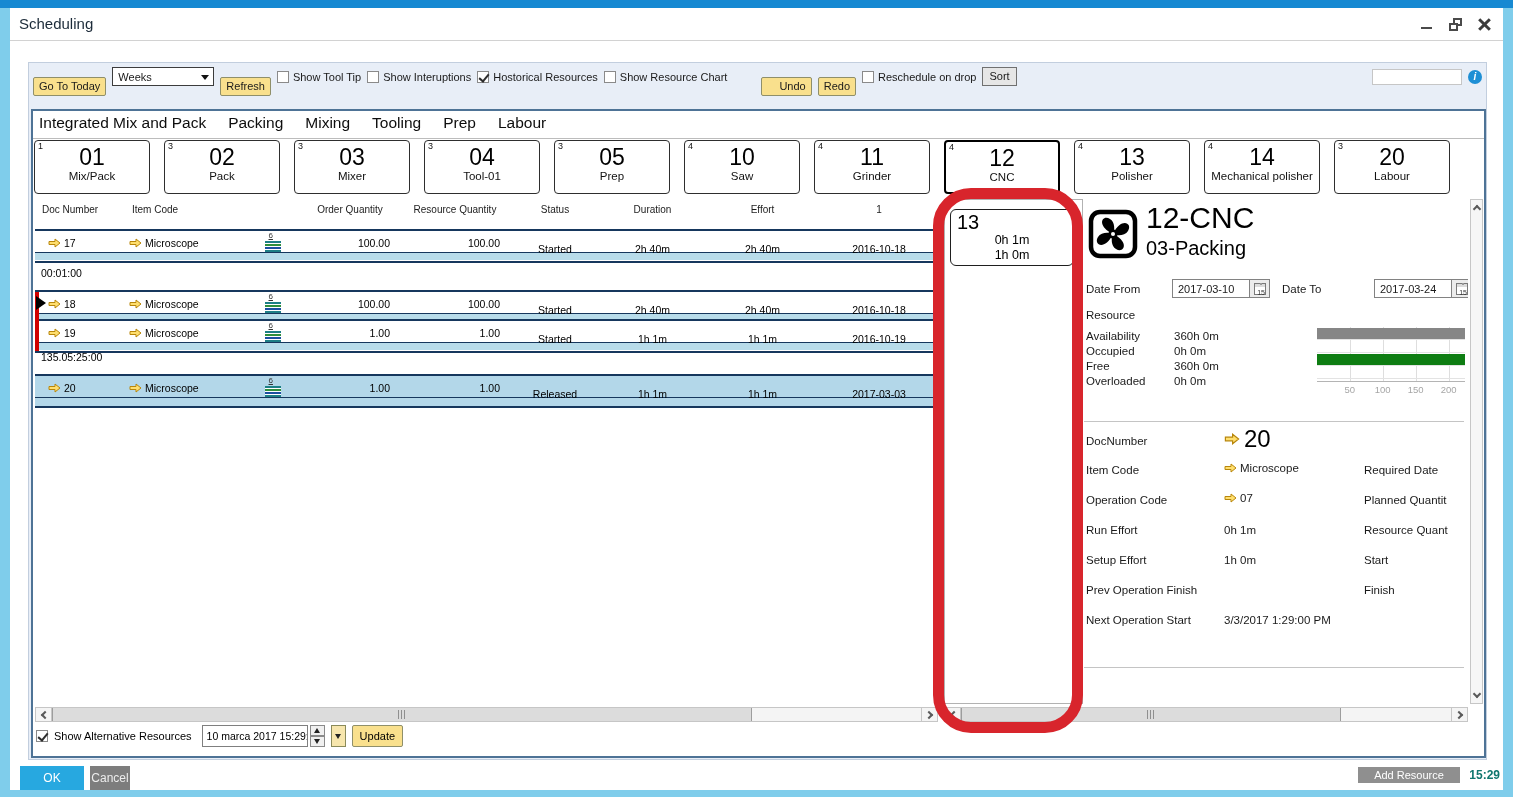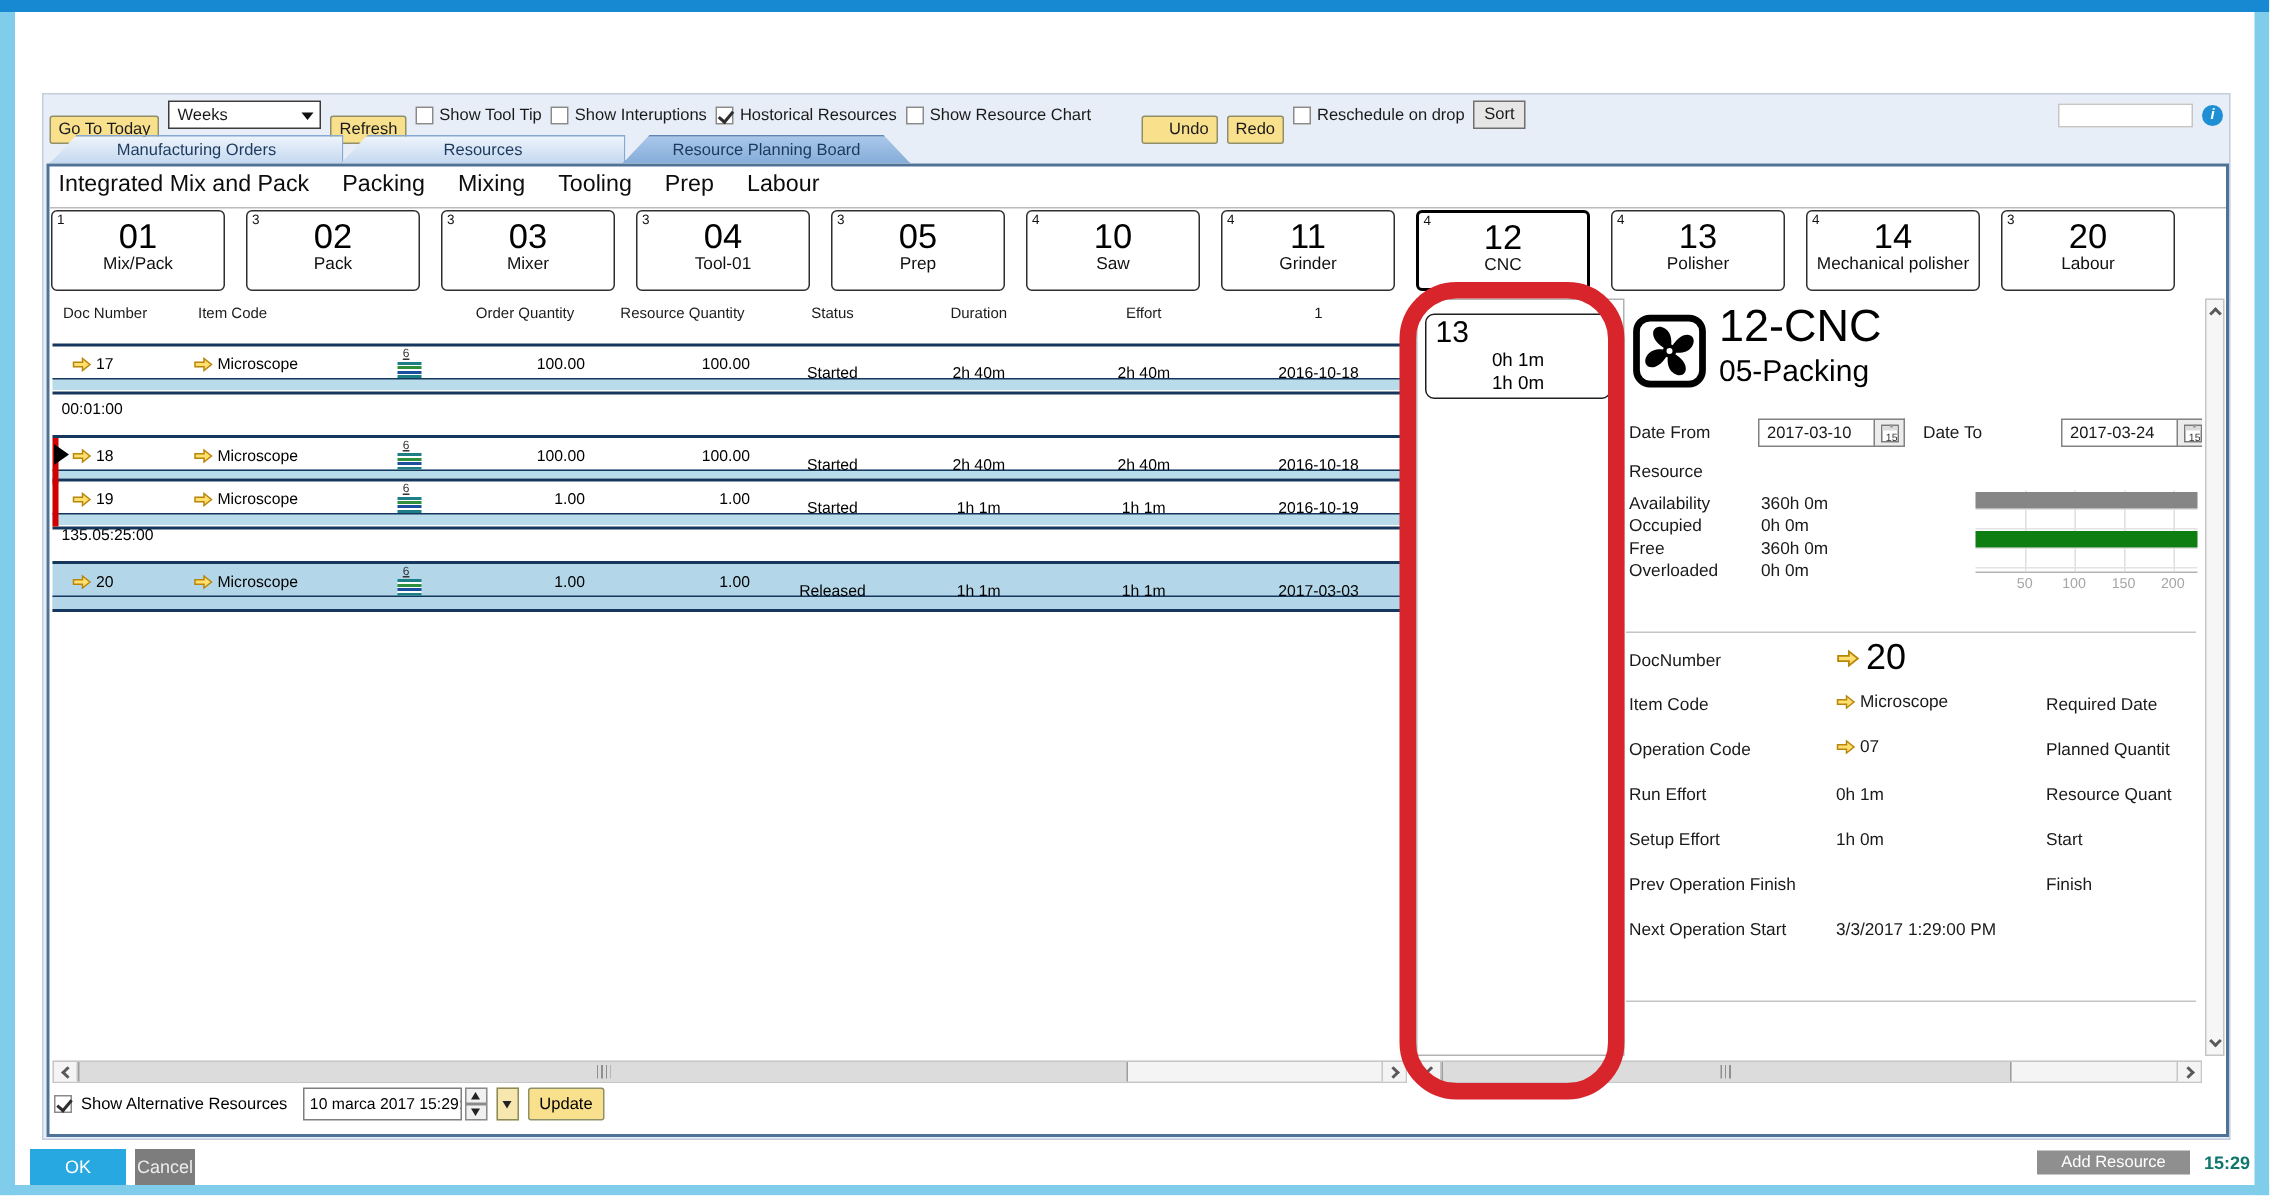--- a/index.html
+++ b/index.html
@@ -151,20 +151,31 @@
 </style>
 </head>
 <body>
 
 <div class="window">
   <div class="frame-top"></div>
   <div class="frame-left"></div>
   <div class="frame-right"></div>
   <div class="frame-bottom"></div>
 
+  <div class="titlebar">
+    <div class="title">Scheduling</div>
+    <div class="win-controls">
+      <div class="wc wc-min"></div>
+      <div class="wc wc-rest">
+          <span class="sq1"></span>
+          <span class="sq2"></span>
+        </div>
+      <div class="wc wc-close"></div>
+    </div>
+  </div>
 
   <div class="main-panel">
 
     <div class="toolbar">
       <div class="btn-y">Go To Today</div>
       <div class="select">
         <span>Weeks</span>
         <span class="tri"></span>
       </div>
       <div class="btn-y">Refresh</div>
@@ -189,34 +200,20 @@
       <div class="cbx">
           <span class="cb"></span>
           <span>Reschedule on drop</span>
         </div>
       <div class="btn-gray">Sort</div>
       <div class="toolbar-spacer"></div>
       <input class="toolbar-search" value="" style="">
       <div class="info-icon">i</div>
     </div>
 
-    <div class="tabstrip">
-      <div class="tab tab1">
-          <div class="tab-bg"></div>
-          <span>Manufacturing Orders</span>
-        </div>
-      <div class="tab tab2">
-          <div class="tab-bg"></div>
-          <span>Resources</span>
-        </div>
-      <div class="tab tab3 active">
-          <div class="tab-bg"></div>
-          <span>Resource Planning Board</span>
-        </div>
-    </div>
 
     <div class="content">
 
       <div class="subtabs">
         <span>Integrated Mix and Pack</span>
         <span>Packing</span>
         <span>Mixing</span>
         <span>Tooling</span>
         <span>Prep</span>
         <span>Labour</span>
@@ -445,21 +442,21 @@
           <g fill="#000">
             <path d="M25 25 C 33 8, 45 14, 40 22 C 37 27, 29 27, 25 25 Z"></path>
             <path d="M25 25 C 33 8, 45 14, 40 22 C 37 27, 29 27, 25 25 Z" transform="rotate(90 25 25)"></path>
             <path d="M25 25 C 33 8, 45 14, 40 22 C 37 27, 29 27, 25 25 Z" transform="rotate(180 25 25)"></path>
             <path d="M25 25 C 33 8, 45 14, 40 22 C 37 27, 29 27, 25 25 Z" transform="rotate(270 25 25)"></path>
           </g>
           <circle cx="25" cy="25" r="4.5" fill="#000"></circle>
             <circle cx="25" cy="25" r="2" fill="#fff"></circle>
         </svg>
         <div class="rp-title">12-CNC</div>
-        <div class="rp-sub">05-Packing</div>
+        <div class="rp-sub">03-Packing</div>
 
         <div class="lbl" style="left:2px; top:84px;">Date From</div>
         <div class="field" style="left:88px; top:80px; width:78px;">2017-03-10</div>
         <div class="calbtn" style="left:166px; top:80px;">
             <span class="cal">
               <span class="cal-dot"></span>
               <span class="cal-num">15</span>
             </span>
           </div>
         <div class="lbl" style="left:198px; top:84px;">Date To</div>

